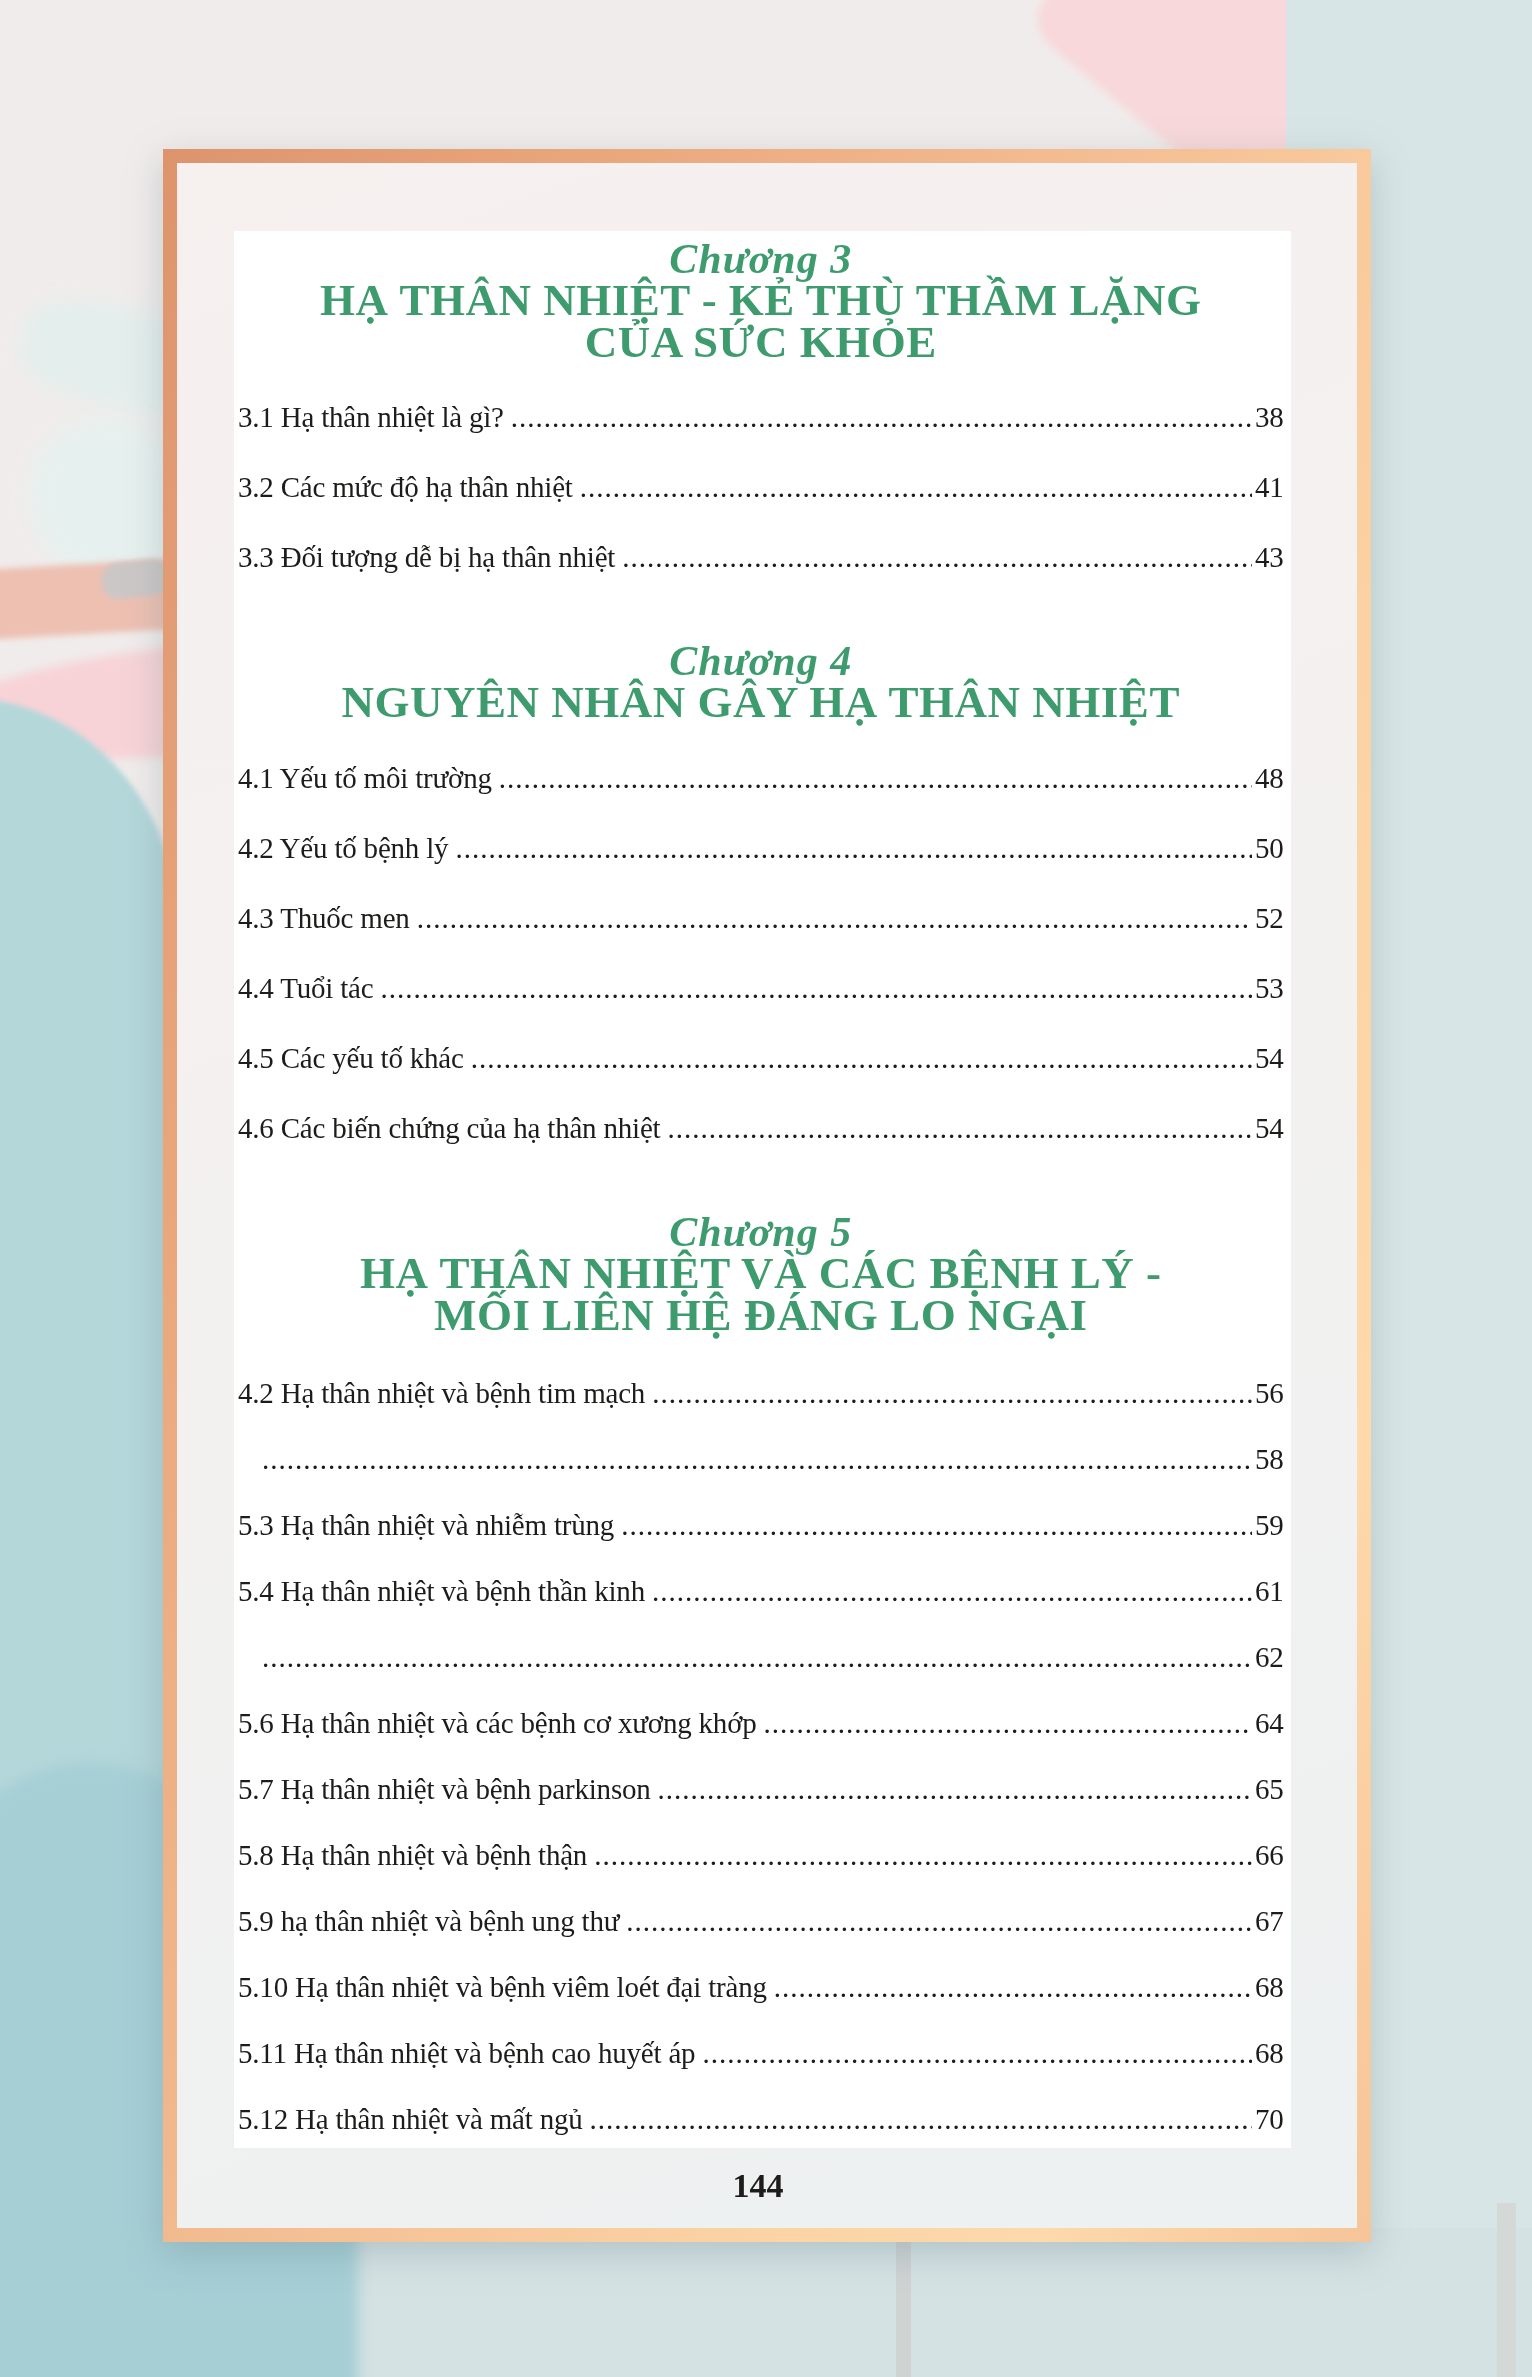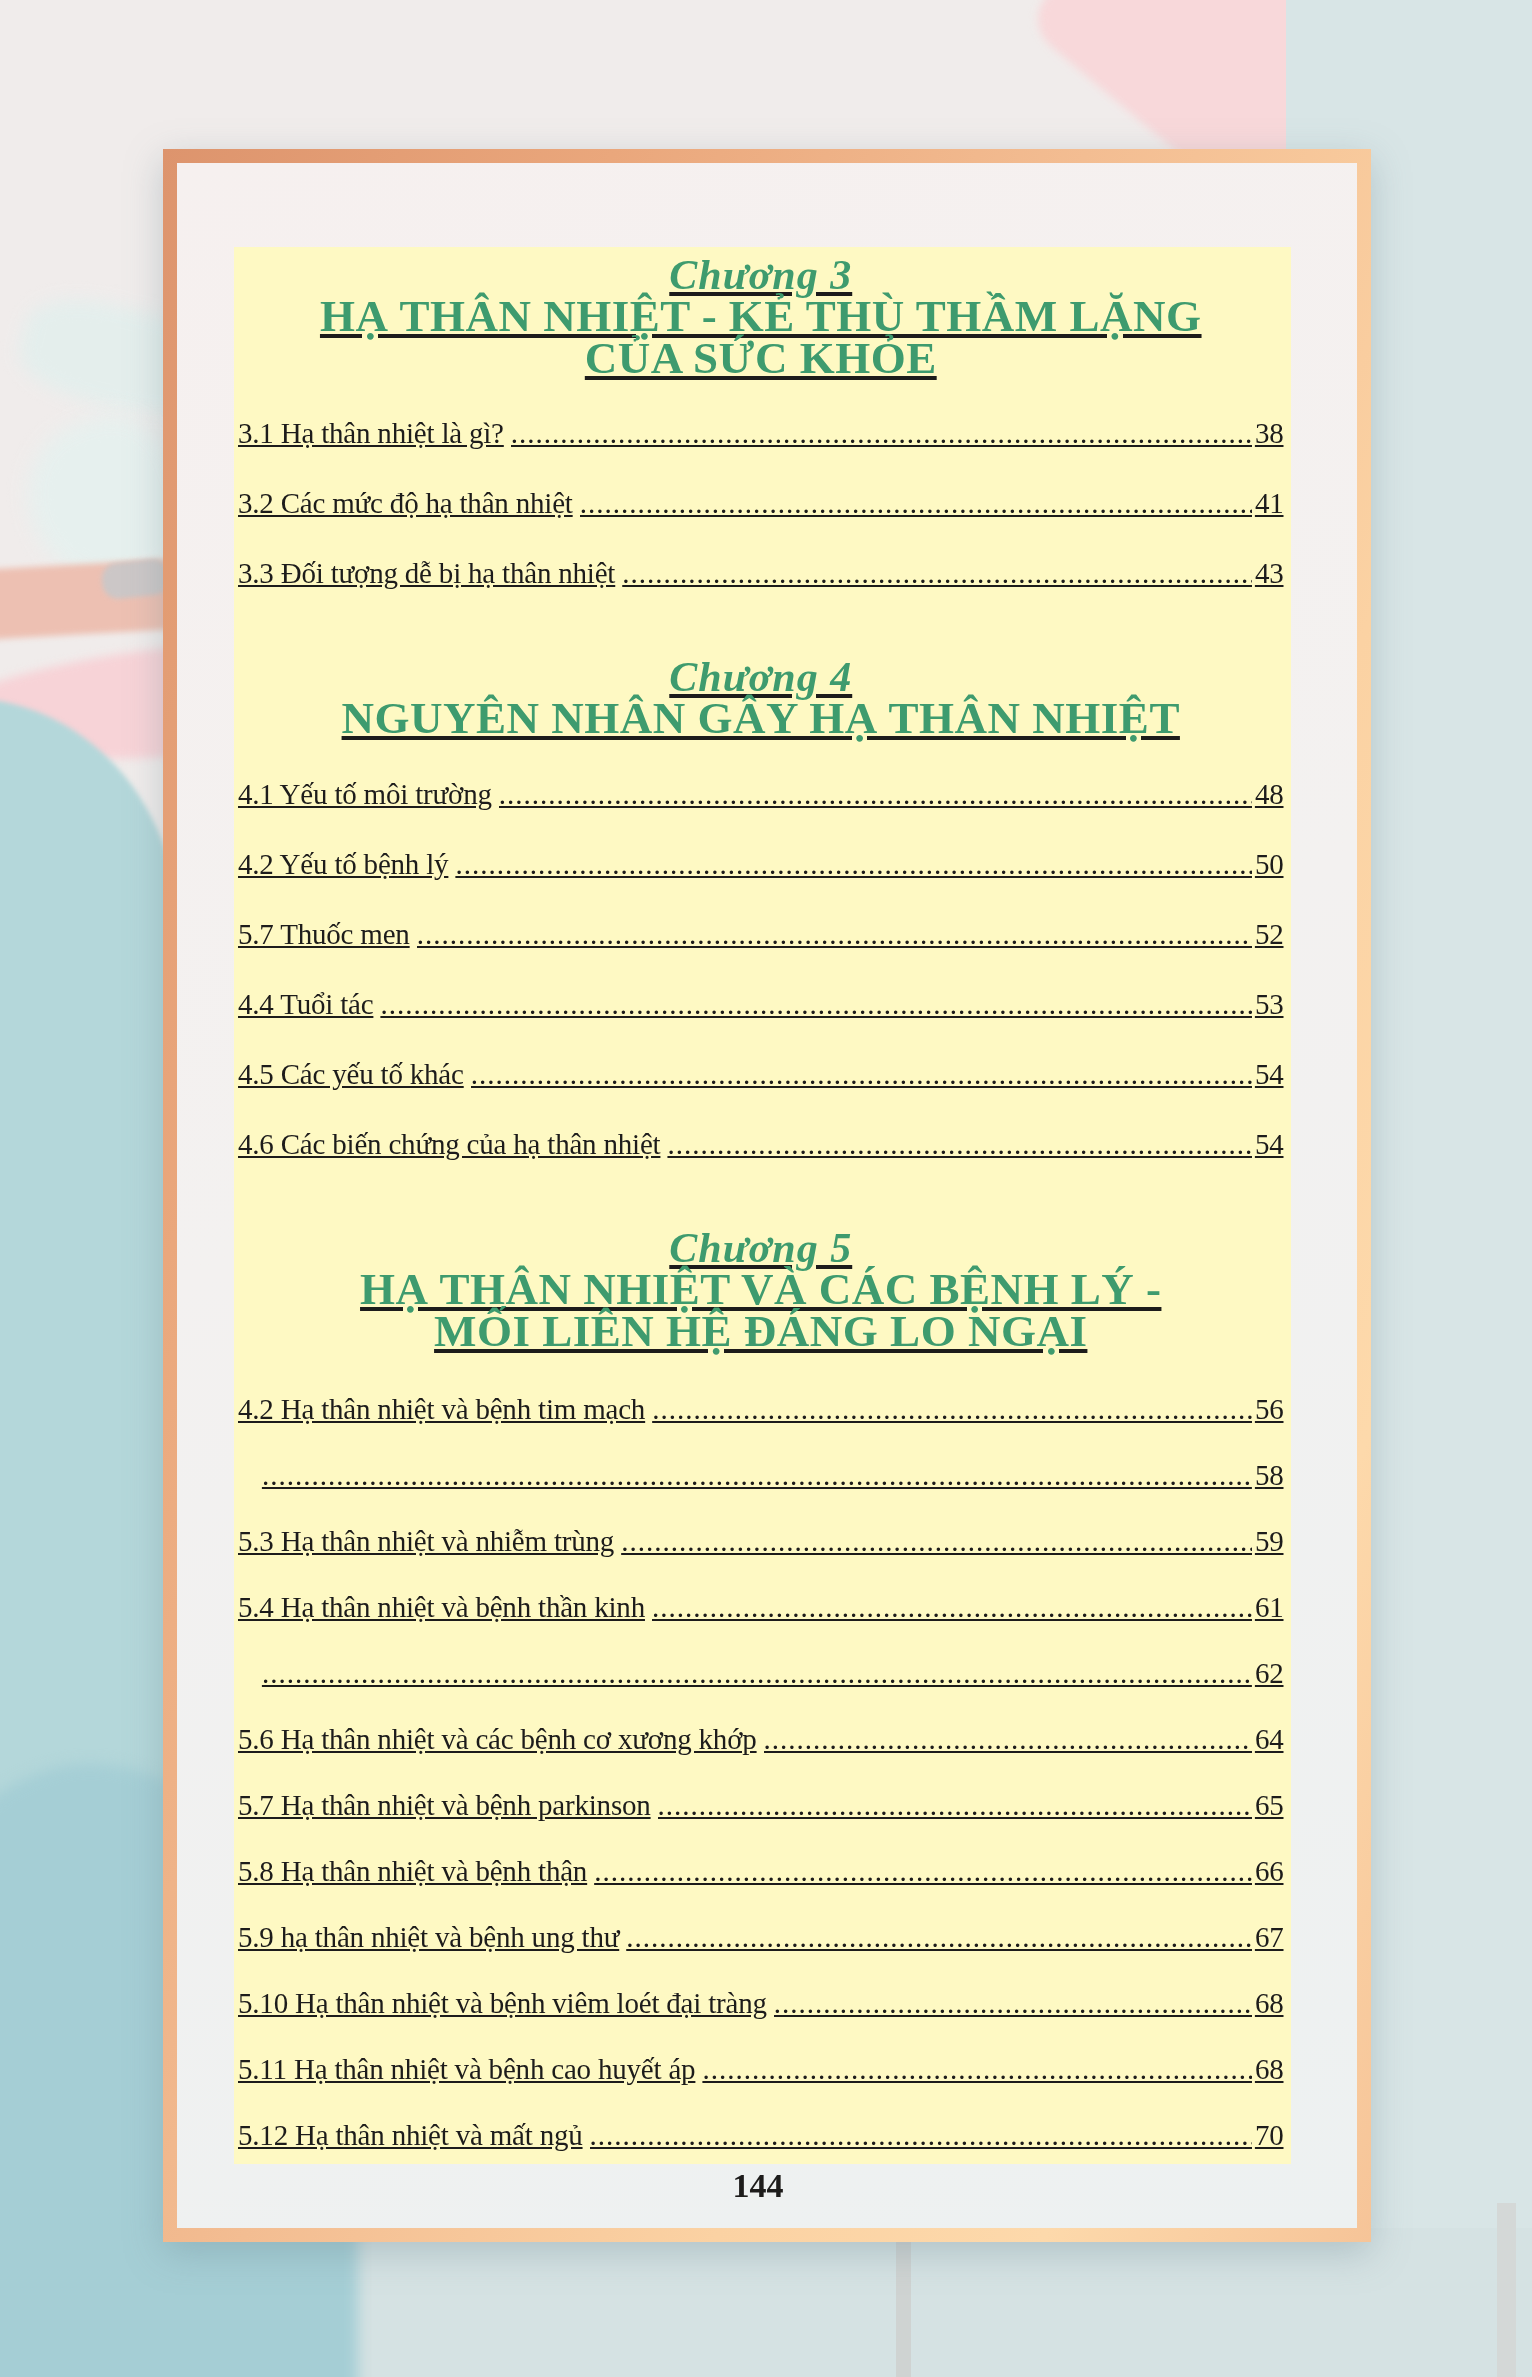--- a/index.html
+++ b/index.html
@@ -33,26 +33,25 @@
   .frame{
     position:absolute;left:163px;top:149px;width:1208px;height:2093px;
     background:linear-gradient(112deg,#dd946d 0%,#eaa77c 22%,#f3bd92 45%,#fbd2a3 68%,#fdd9ab 84%,#f6c498 100%);
     box-shadow:0 11px 35px rgba(110,135,145,.35);
   }
   .page{
     position:absolute;left:14px;top:14px;right:14px;bottom:14px;
     background:linear-gradient(160deg,#f6f0ef 0%,#f3f1f0 45%,#edf1f1 100%);
   }
   .content-box{
-    position:absolute;left:234px;top:247px;width:1057px;height:1917px;
-    background:#fef9c3;
+    position:absolute;left:234px;top:231px;width:1057px;height:1917px;
+    background:#ffffff;
     box-sizing:border-box;
     padding:9px 7.5px 0 4px;
     color:var(--ink);
-    text-decoration:underline;
   }
 
   
   .sec{text-align:center;}
   .sec + .sec{margin-top:50px;}
   .chap-label{
     font-size:42px;line-height:39px;font-weight:bold;font-style:italic;
     color:var(--green);letter-spacing:1px;
   }
   .chap-title{
@@ -138,21 +137,21 @@
     <span class="label">4.1 Yếu tố môi trường</span>
     <span class="leader">........................................................................................................................</span>
     <span class="pagenum">48</span>
   </li>
           <li class="entry">
     <span class="label">4.2 Yếu tố bệnh lý</span>
     <span class="leader">........................................................................................................................</span>
     <span class="pagenum">50</span>
   </li>
           <li class="entry">
-    <span class="label">5.7 Thuốc men</span>
+    <span class="label">4.3 Thuốc men</span>
     <span class="leader">........................................................................................................................</span>
     <span class="pagenum">52</span>
   </li>
           <li class="entry">
     <span class="label">4.4 Tuổi tác</span>
     <span class="leader">........................................................................................................................</span>
     <span class="pagenum">53</span>
   </li>
           <li class="entry">
     <span class="label">4.5 Các yếu tố khác</span>

